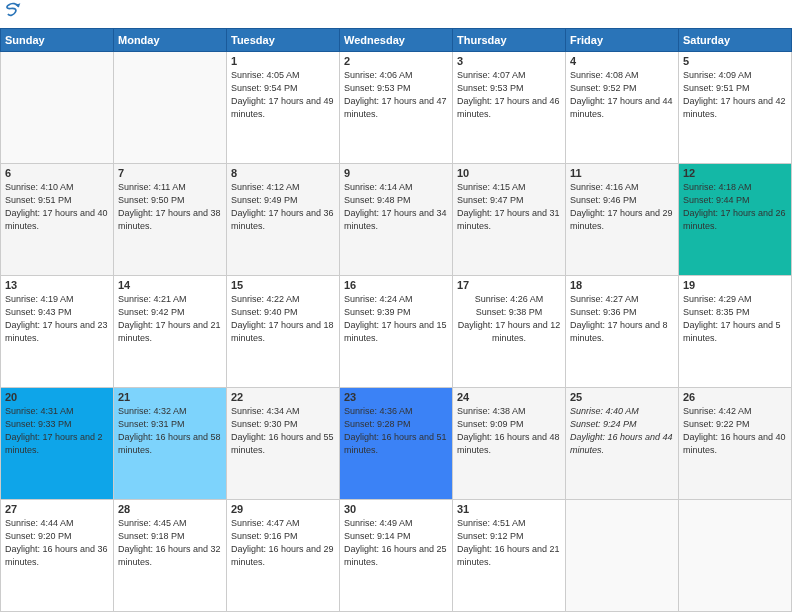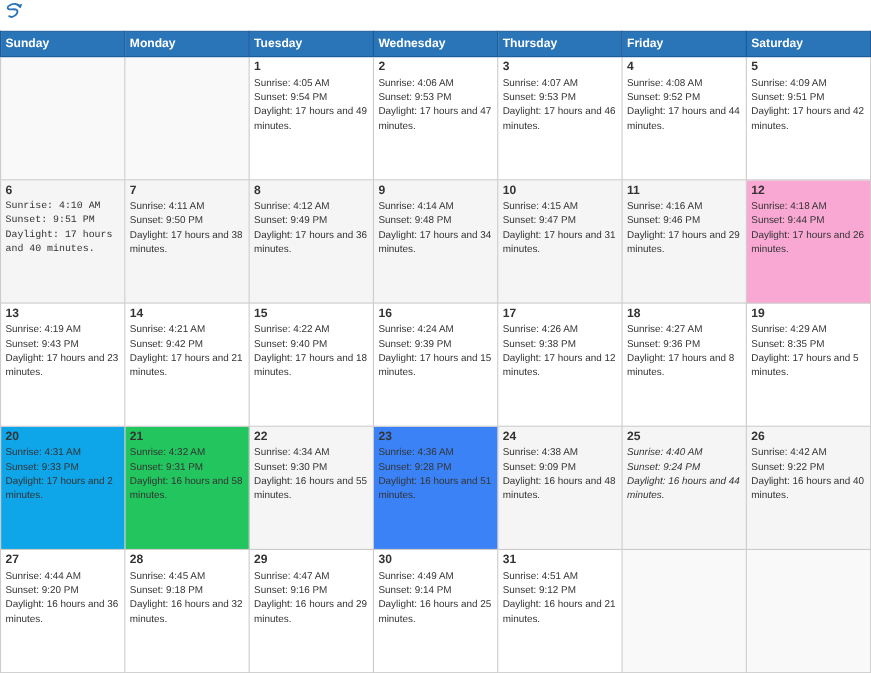--- a/index.html
+++ b/index.html
@@ -162,21 +162,21 @@
           <td>
             <span class="day-num">5</span>
             <div class="day-info" style="white-space: pre-line;">Sunrise: 4:09 AM
 Sunset: 9:51 PM
 Daylight: 17 hours and 42 minutes.</div>
           </td>
         </tr>
         <tr>
           <td style="background: rgb(245, 245, 245);">
             <span class="day-num">6</span>
-            <div class="day-info" style="white-space: pre-line; font-family: Liberation Mono, monospace;">Sunrise: 4:10 AM
+            <div class="day-info" style="white-space: pre-line;">Sunrise: 4:10 AM
 Sunset: 9:51 PM
 Daylight: 17 hours and 40 minutes.</div>
           </td>
           <td style="background: rgb(245, 245, 245);">
             <span class="day-num">7</span>
             <div class="day-info" style="white-space: pre-line;">Sunrise: 4:11 AM
 Sunset: 9:50 PM
 Daylight: 17 hours and 38 minutes.</div>
           </td>
           <td style="background: rgb(245, 245, 245);">
@@ -196,21 +196,21 @@
             <div class="day-info" style="white-space: pre-line;">Sunrise: 4:15 AM
 Sunset: 9:47 PM
 Daylight: 17 hours and 31 minutes.</div>
           </td>
           <td style="background: rgb(245, 245, 245);">
             <span class="day-num">11</span>
             <div class="day-info" style="white-space: pre-line;">Sunrise: 4:16 AM
 Sunset: 9:46 PM
 Daylight: 17 hours and 29 minutes.</div>
           </td>
-          <td style="background: #f9a8d4;">
+          <td style="background: #14b8a6;">
             <span class="day-num">12</span>
             <div class="day-info" style="white-space: pre-line;">Sunrise: 4:18 AM
 Sunset: 9:44 PM
 Daylight: 17 hours and 26 minutes.</div>
           </td>
         </tr>
         <tr>
           <td>
             <span class="day-num">13</span>
             <div class="day-info" style="white-space: pre-line;">Sunrise: 4:19 AM
@@ -230,21 +230,21 @@
 Daylight: 17 hours and 18 minutes.</div>
           </td>
           <td>
             <span class="day-num">16</span>
             <div class="day-info" style="white-space: pre-line;">Sunrise: 4:24 AM
 Sunset: 9:39 PM
 Daylight: 17 hours and 15 minutes.</div>
           </td>
           <td>
             <span class="day-num">17</span>
-            <div class="day-info" style="white-space: pre-line;">Sunrise: 4:26 AM
+            <div class="day-info" style="white-space: pre-line; text-align: center;">Sunrise: 4:26 AM
 Sunset: 9:38 PM
 Daylight: 17 hours and 12 minutes.</div>
           </td>
           <td>
             <span class="day-num">18</span>
             <div class="day-info" style="white-space: pre-line;">Sunrise: 4:27 AM
 Sunset: 9:36 PM
 Daylight: 17 hours and 8 minutes.</div>
           </td>
           <td>
@@ -254,21 +254,21 @@
 Daylight: 17 hours and 5 minutes.</div>
           </td>
         </tr>
         <tr>
           <td style="background: #0ea5e9;">
             <span class="day-num">20</span>
             <div class="day-info" style="white-space: pre-line;">Sunrise: 4:31 AM
 Sunset: 9:33 PM
 Daylight: 17 hours and 2 minutes.</div>
           </td>
-          <td style="background: #22c55e;">
+          <td style="background: #7dd3fc;">
             <span class="day-num">21</span>
             <div class="day-info" style="white-space: pre-line;">Sunrise: 4:32 AM
 Sunset: 9:31 PM
 Daylight: 16 hours and 58 minutes.</div>
           </td>
           <td style="background: rgb(245, 245, 245);">
             <span class="day-num">22</span>
             <div class="day-info" style="white-space: pre-line;">Sunrise: 4:34 AM
 Sunset: 9:30 PM
 Daylight: 16 hours and 55 minutes.</div>

